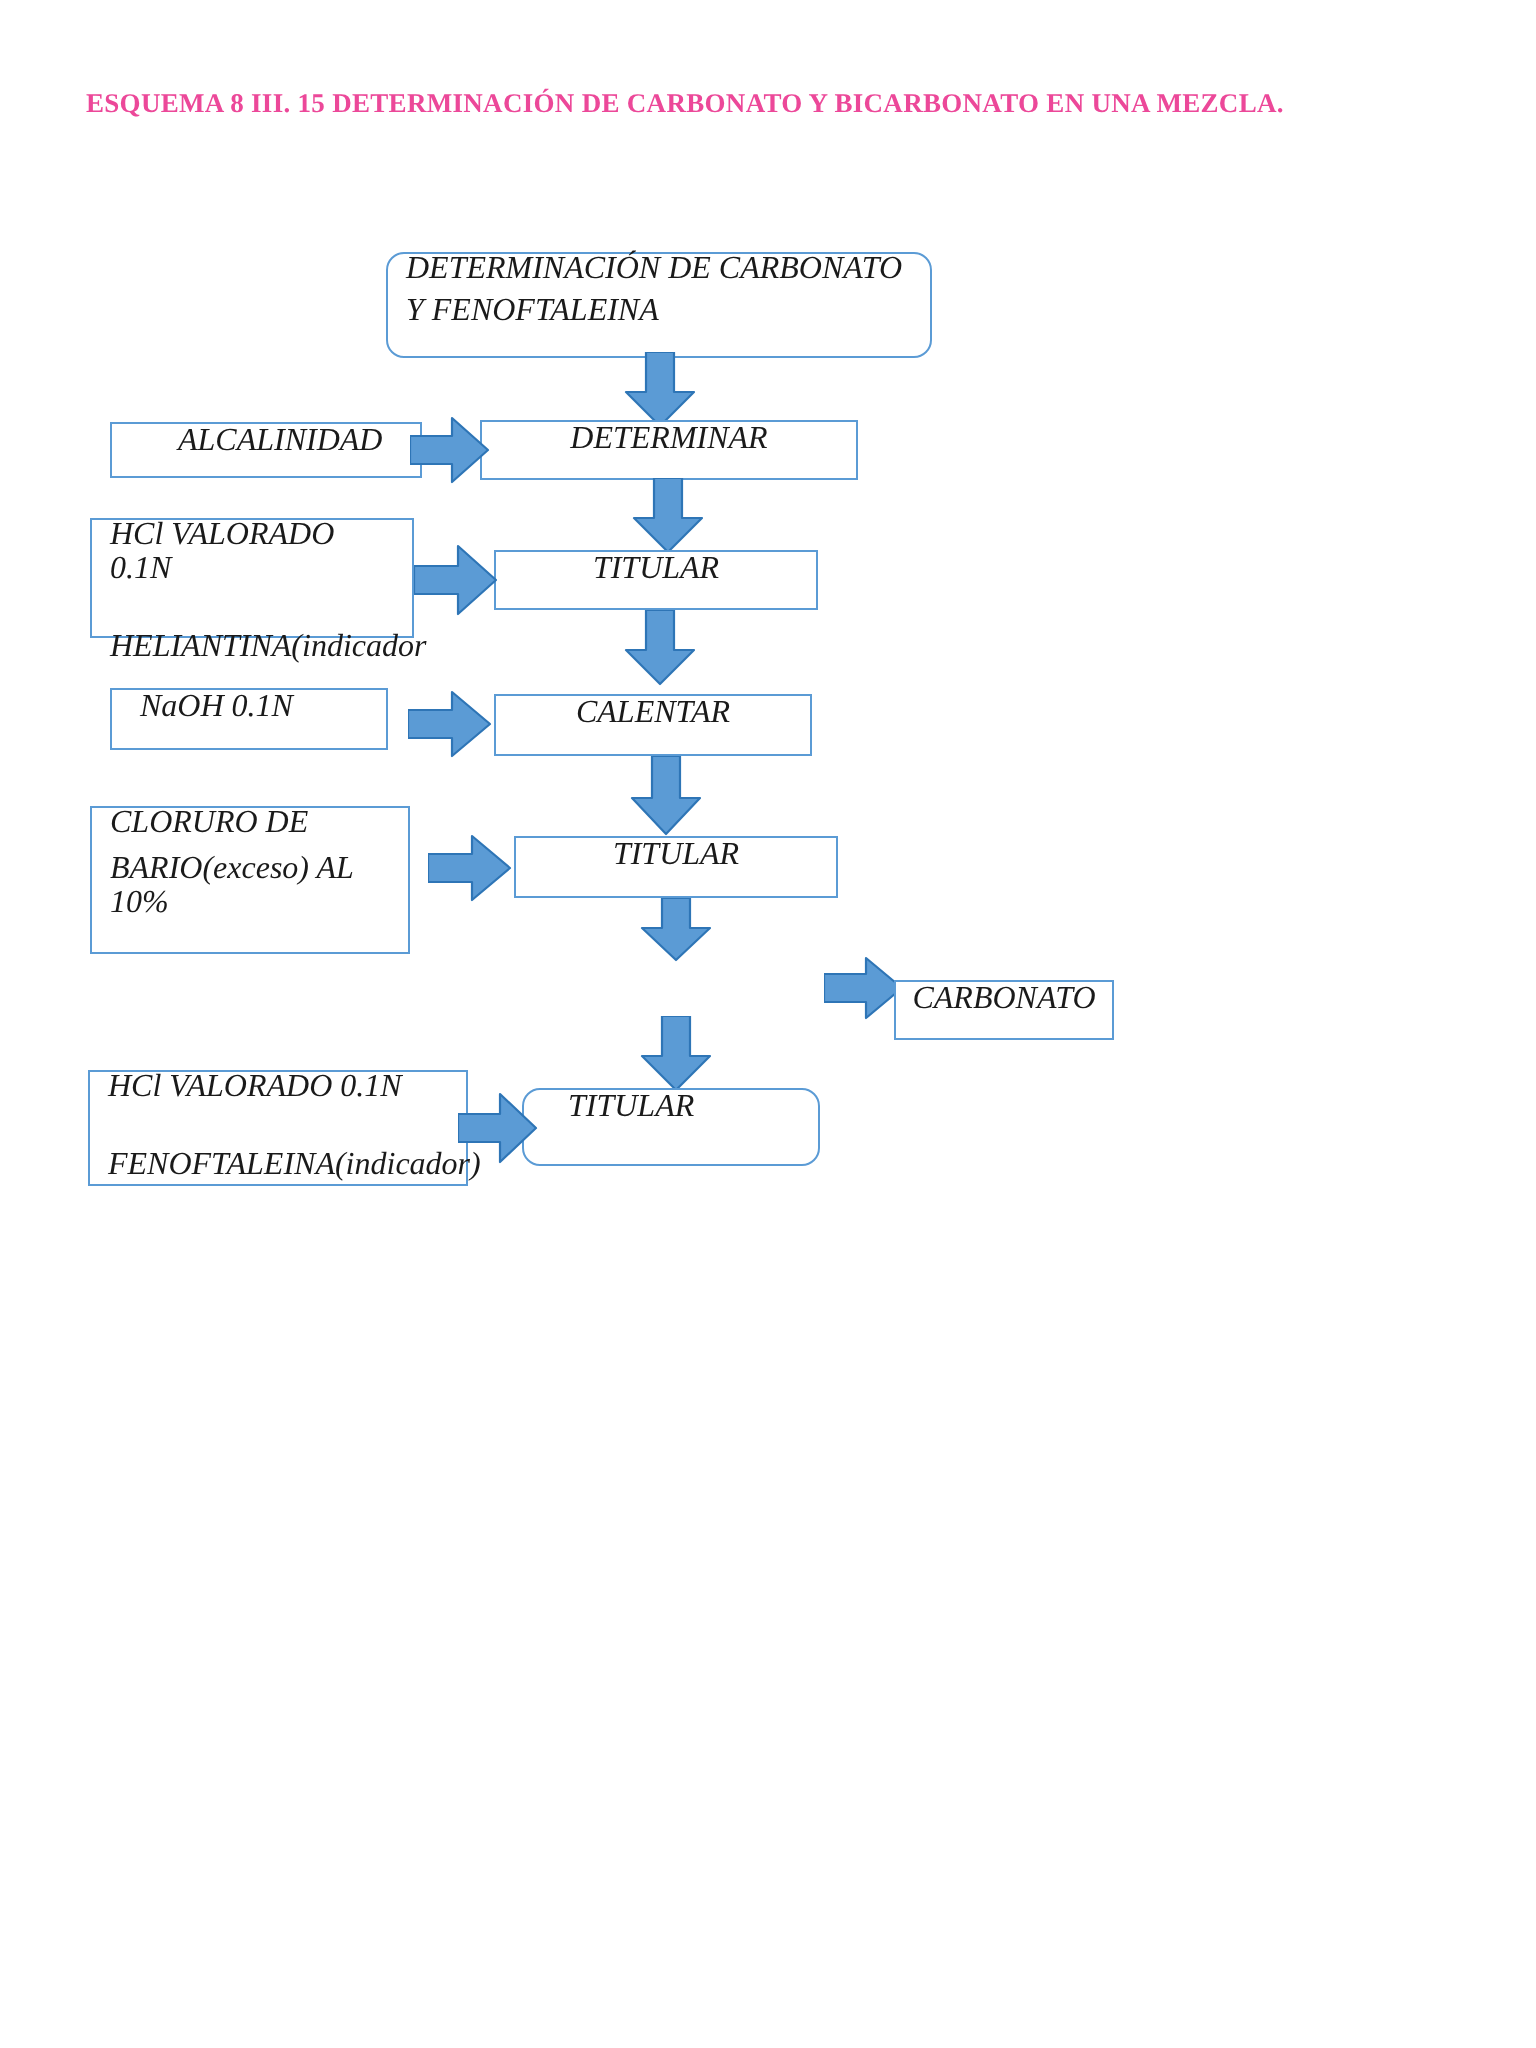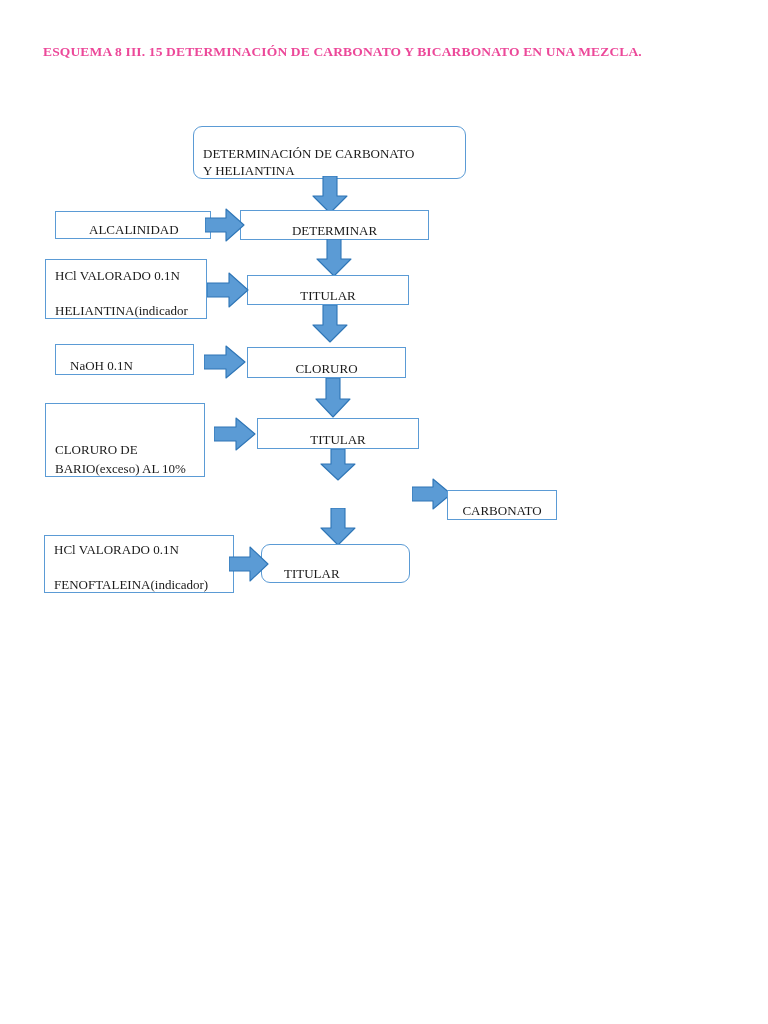--- a/index.html
+++ b/index.html
@@ -38,23 +38,24 @@
   }
 
   
   .node {
     position: absolute;
     box-sizing: border-box;
     border: 1px solid #5b9bd5;
     background: #ffffff;
     color: #1a1a1a;
     font-family: "Liberation Serif", "DejaVu Serif", serif;
-    font-size: 13px;
+    font-size: 16px;
     display: flex;
-    align-items: flex-end;
+    align-items: flex-start;
+    font-style: italic;
   }
   .node.rounded {
     border-radius: 9px;
   }
   .node .line {
     display: block;
     line-height: 1.05;
   }
   .node .txt {
     display: block;
@@ -86,21 +87,21 @@
 </head>
 <body>
 
 <div id="page">
 
   <div class="doc-title">ESQUEMA 8 III. 15 DETERMINACIÓN DE CARBONATO Y BICARBONATO EN UNA MEZCLA.</div>
 
   <div class="node rounded left" style="left:193px; top:126px; width:273px; height:53px;">
     <div class="stack">
       <span class="line">DETERMINACIÓN DE CARBONATO</span>
-      <span class="line" style="margin-top:4px;">Y HELIANTINA</span>
+      <span class="line" style="margin-top:4px;">Y FENOFTALEINA</span>
     </div>
   </div>
 
   <div class="arrow" style="left:312px; top:176px;">
     <svg width="36" height="38" viewBox="0 0 36 38">
       <polygon points="11,0 25,0 25,20 35,20 18,37 1,20 11,20" fill="#5b9bd5" stroke="#2e75b6" stroke-width="1.1" stroke-linejoin="round"></polygon>
     </svg>
   </div>
 
   <div class="node center" style="left:240px; top:210px; width:189px; height:30px;">
@@ -117,21 +118,21 @@
     <span class="txt">TITULAR</span>
   </div>
 
   <div class="arrow" style="left:312px; top:305px;">
     <svg width="36" height="38" viewBox="0 0 36 38">
       <polygon points="11,0 25,0 25,20 35,20 18,37 1,20 11,20" fill="#5b9bd5" stroke="#2e75b6" stroke-width="1.1" stroke-linejoin="round"></polygon>
     </svg>
   </div>
 
   <div class="node center" style="left:247px; top:347px; width:159px; height:31px;">
-    <span class="txt">CLORURO</span>
+    <span class="txt">CALENTAR</span>
   </div>
 
   <div class="arrow" style="left:315px; top:378px;">
     <svg width="36" height="40" viewBox="0 0 36 40">
       <polygon points="11,0 25,0 25,21 35,21 18,39 1,21 11,21" fill="#5b9bd5" stroke="#2e75b6" stroke-width="1.1" stroke-linejoin="round"></polygon>
     </svg>
   </div>
 
   <div class="node center" style="left:257px; top:418px; width:162px; height:31px;">
     <span class="txt">TITULAR</span>

